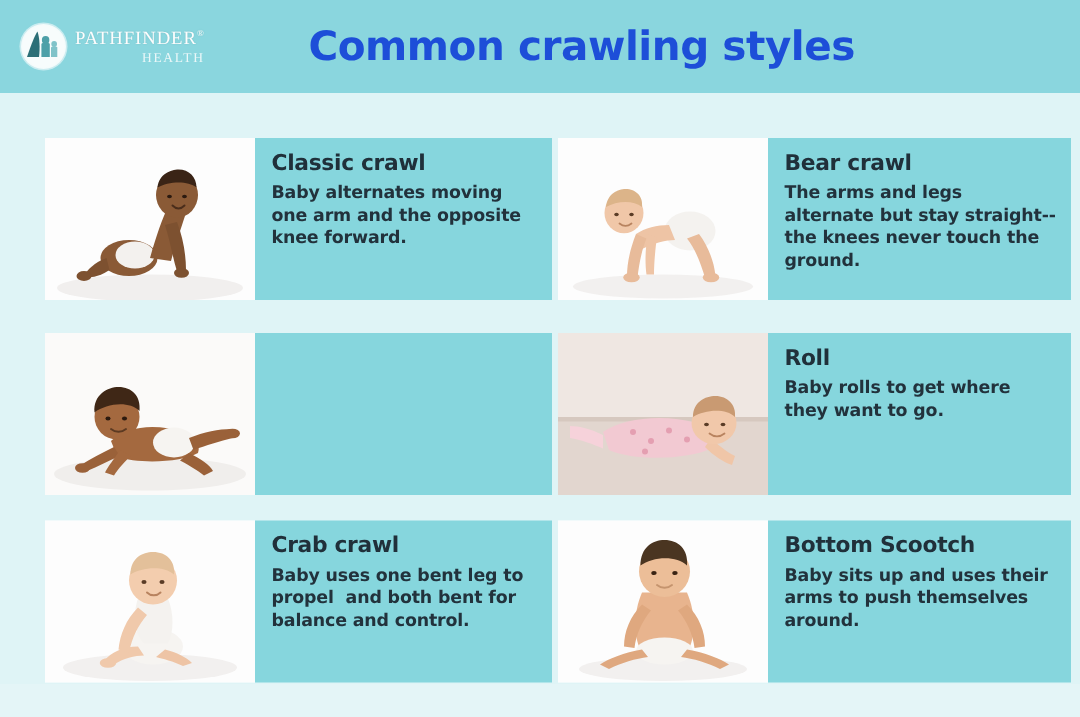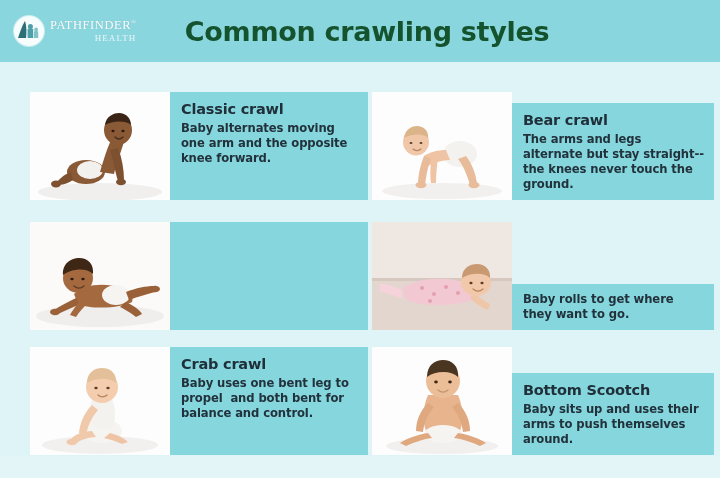--- a/index.html
+++ b/index.html
@@ -78,25 +78,25 @@
     color: #eaf7f8;
     text-align: right;
   }
   .brand-tm {
     font-size: 6px;
     vertical-align: super;
   }
 
   .page-title {
     flex: 1 1 auto;
-    text-align: center;
+    text-align: right;
     font-family: "DejaVu Sans", sans-serif;
     font-weight: bold;
     font-size: 27px;
-    color: #14532d;
+    color: #1d4ed8;
     letter-spacing: -0.3px;
     margin-right: 150px;
     white-space: nowrap;
   }
 
   
   .grid {
     position: absolute;
     left: 0;
     top: 62px;
@@ -115,21 +115,21 @@
   .row-2 { top: 285px; }
 
   .cell {
     position: absolute;
     top: 0;
     height: 108px;
     display: flex;
     align-items: stretch;
   }
   .cell-left  { left: 18px;  width: 338px; }
-  .cell-right { left: 360px; width: 342px; align-items: flex-end; }
+  .cell-right { left: 360px; width: 342px; }
 
   .photo {
     position: relative;
     width: 140px;
     height: 108px;
     background: #ffffff;
     flex: 0 0 auto;
     overflow: hidden;
   }
   .cell-left .photo  { width: 140px; }
@@ -322,20 +322,21 @@
             <path d="M98 76 C104 82 110 86 116 88 L118 82 C112 79 106 74 102 70 Z" fill="#f0c6a8"></path>
 
             <ellipse cx="104" cy="60" rx="15" ry="14" fill="#f1c8aa"></ellipse>
             <path d="M90 56 C90 46 98 42 105 42 C113 42 119 48 118 56 C112 50 98 51 90 56 Z" fill="#c99a72"></path>
             <ellipse cx="99" cy="61" rx="1.6" ry="1.2" fill="#5a3c26"></ellipse>
             <ellipse cx="110" cy="61" rx="1.6" ry="1.2" fill="#5a3c26"></ellipse>
             <path d="M101 67 C104 69.5 108 69.5 111 67" stroke="#b8835f" stroke-width="1.2" fill="none" stroke-linecap="round"></path>
           </svg>
         </div>
         <div class="card">
+          <div class="card-title">Roll</div>
           <div class="card-body">Baby rolls to get where they want to go.</div>
         </div>
       </div>
     </div>
 
     <div class="row row-2">
 
       <div class="cell cell-left">
         <div class="photo">
           <svg viewBox="0 0 140 108" preserveAspectRatio="xMidYMid slice" aria-hidden="true">

